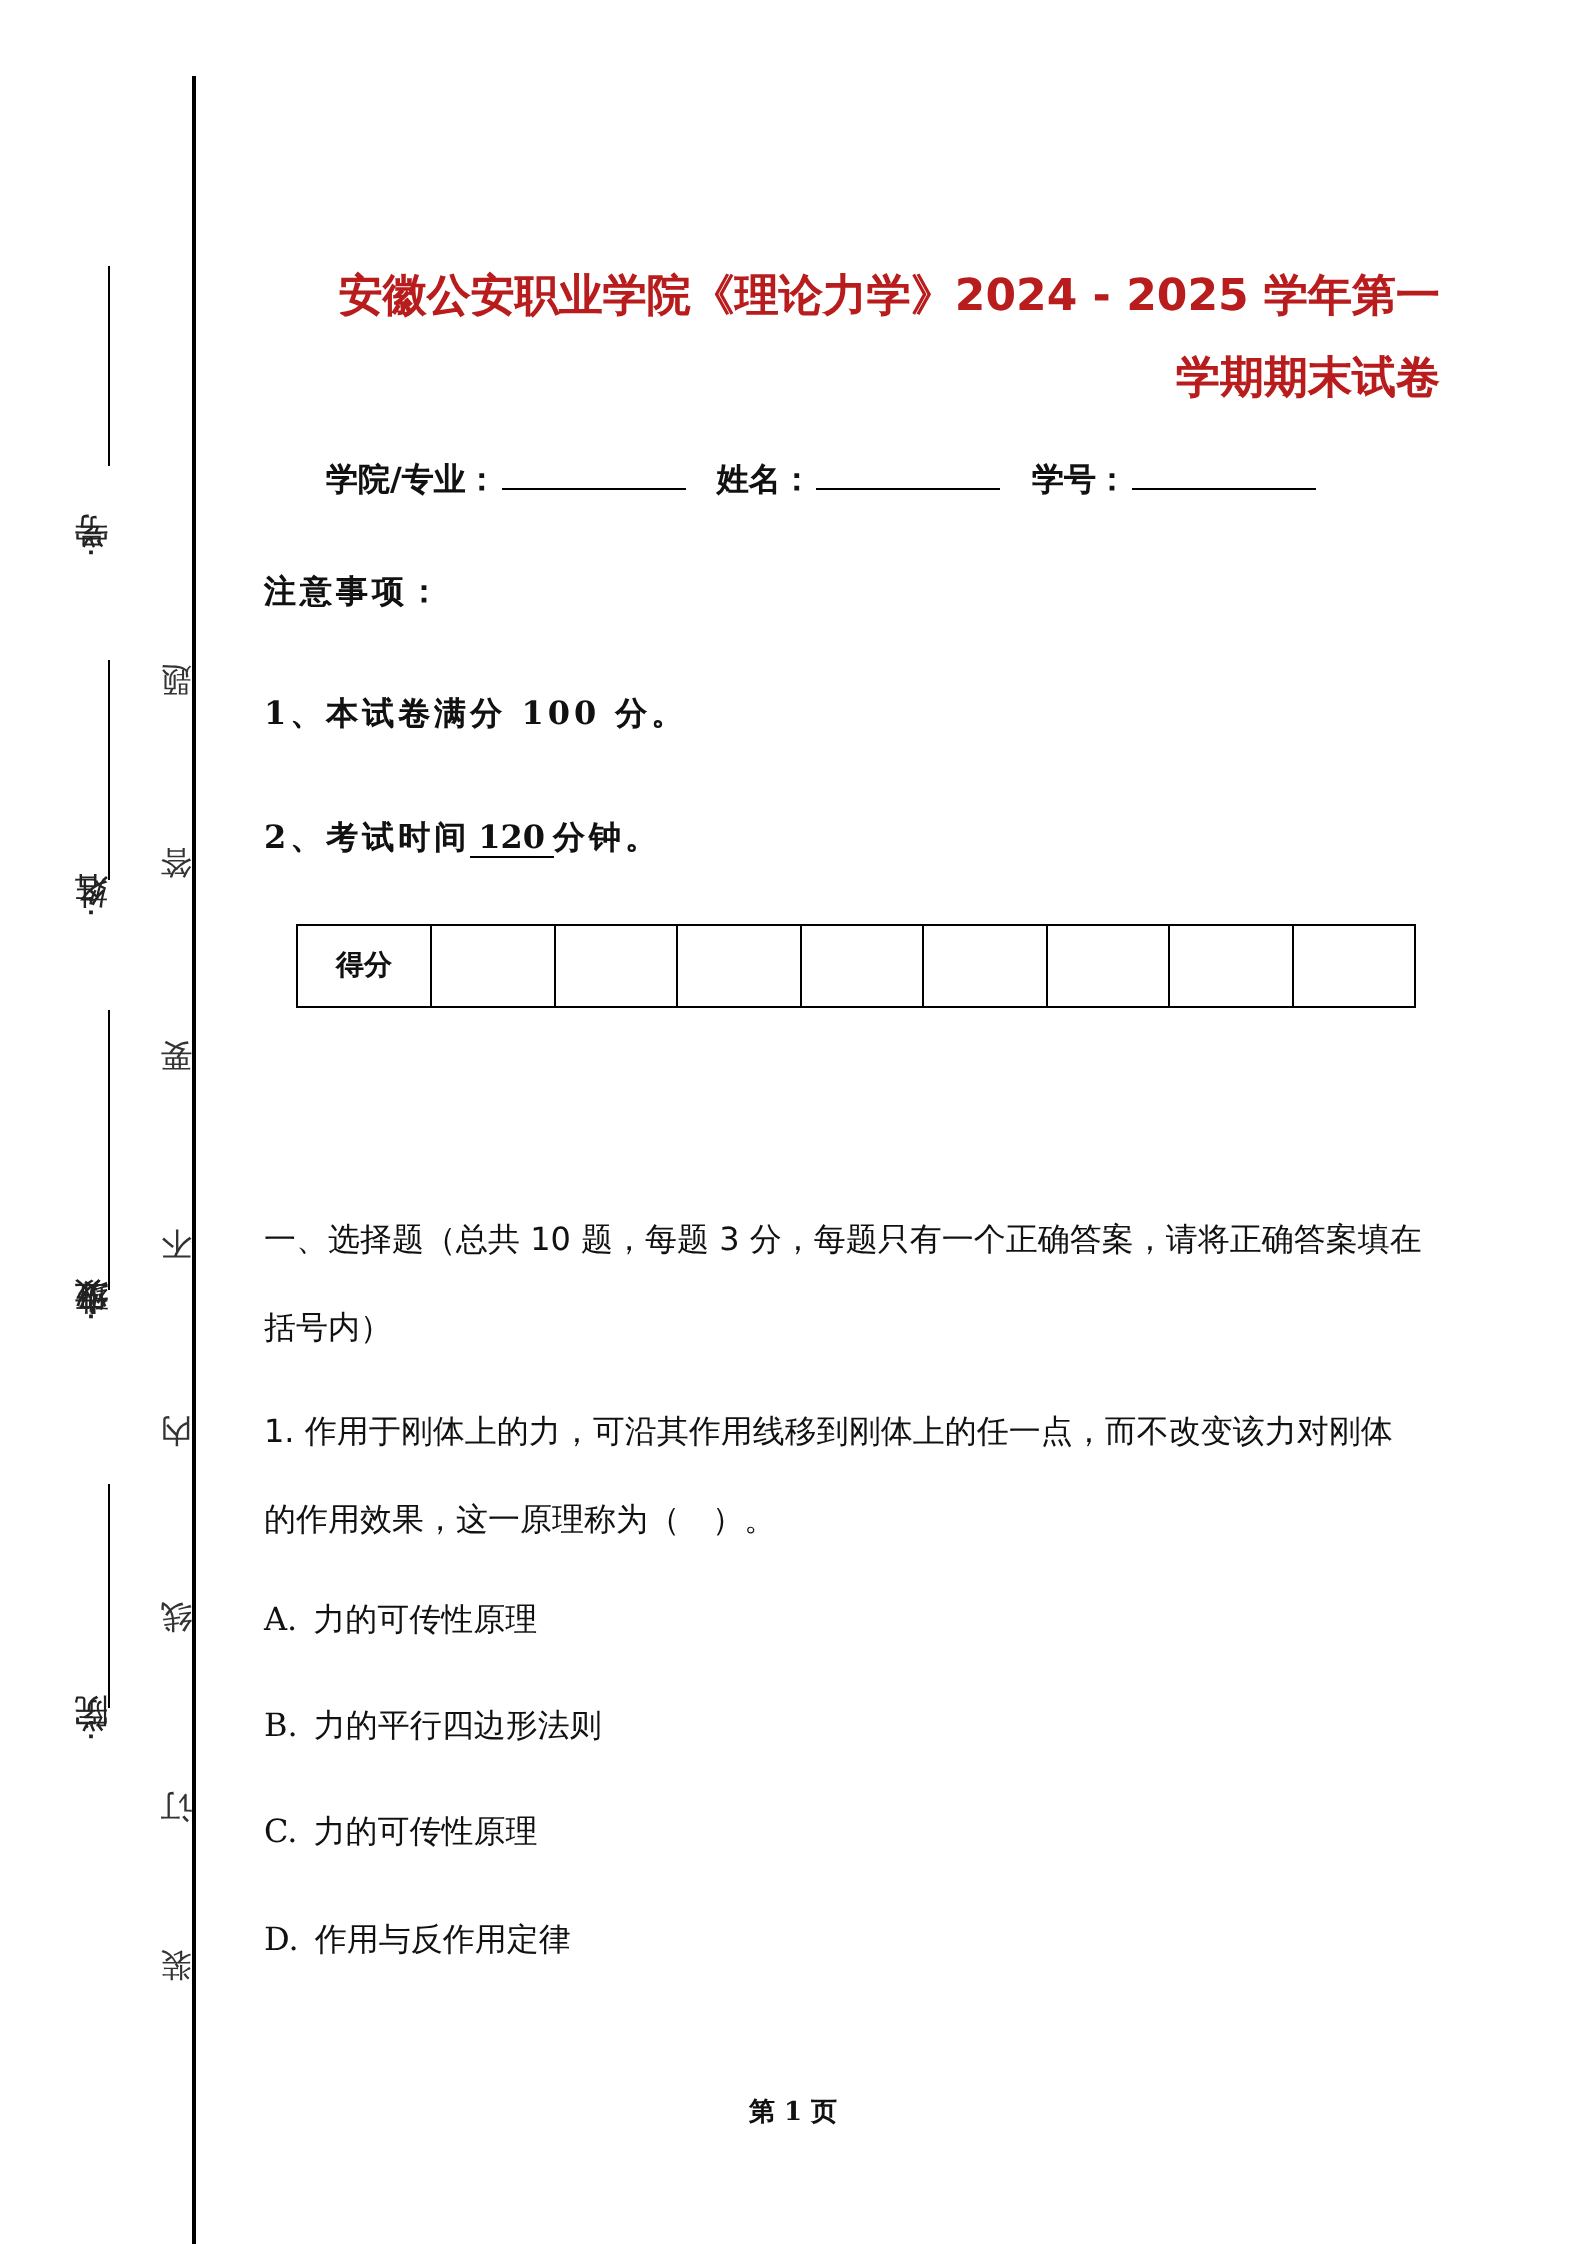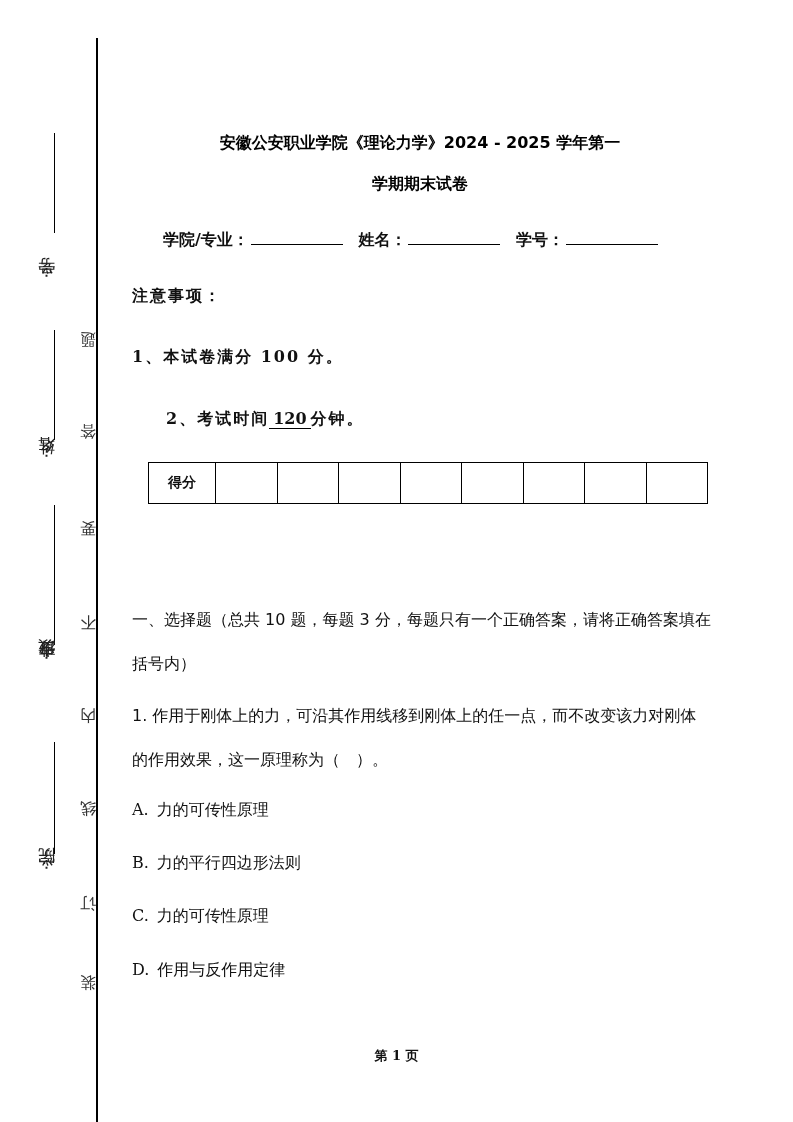--- a/index.html
+++ b/index.html
@@ -1,21 +1,21 @@
 <!DOCTYPE html>
 <html><head>
 <meta charset="utf-8">
 <style>
   html, body { margin: 0; padding: 0; background: #ffffff; }
   body { width: 793px; height: 1122px; position: relative; overflow: hidden; font-family: "DejaVu Serif", "Liberation Serif", serif; color: #111; }
   .binding-line { position: absolute; left: 96px; top: 38px; width: 1.5px; height: 1084px; background: #000; }
   .seg { position: absolute; left: 54px; width: 1.2px; background: #000; }
   .vlabel { position: absolute; left: 34px; width: 26px; writing-mode: vertical-rl; transform: rotate(180deg); font-size: 17px; font-family: "DejaVu Serif", serif; color: #222; text-align: center; letter-spacing: 1px; }
   .vchar { position: absolute; left: 78px; font-size: 16px; writing-mode: vertical-rl; transform: rotate(180deg); color: #333; }
-  .title { position: absolute; left: 120px; width: 600px; text-align: center; font-family: "DejaVu Sans", sans-serif; font-weight: bold; font-size: 16px; color: #000000; }
+  .title { position: absolute; left: 120px; width: 600px; text-align: right; font-family: "DejaVu Sans", sans-serif; font-weight: bold; font-size: 22px; color: #b91c1c; }
   .info { position: absolute; top: 230px; left: 163px; font-family: "DejaVu Sans", sans-serif; font-weight: bold; font-size: 16px; white-space: nowrap; }
   .info .blank { display: inline-block; width: 92px; border-bottom: 1px solid #000; height: 14px; vertical-align: baseline; margin: 0 10px 0 2px; }
   .line { position: absolute; left: 132px; font-size: 16px; letter-spacing: 2px; white-space: nowrap; font-weight: bold; }
   .underline { display: inline-block; border-bottom: 1px solid #000; padding: 0 4px; letter-spacing: 0; }
   table.score { position: absolute; left: 148px; top: 462px; border-collapse: collapse; width: 560px; font-family: "DejaVu Sans", sans-serif; font-size: 14px; }
   table.score td { border: 1.3px solid #000; text-align: center; padding: 0; }
   table.score tr.h td { height: 31px; }
   table.score tr.r1 td { height: 40px; }
   table.score tr.r2 td { height: 49px; }
   table.score td.lbl { font-weight: bold; width: 66px; }
@@ -53,21 +53,21 @@
 <div class="title" style="top:174px;">学期期末试卷</div>
 
 <div class="info">
   <span>学院/专业：</span><span class="blank"></span>
   <span>姓名：</span><span class="blank"></span>
   <span>学号：</span><span class="blank"></span>
 </div>
 
 <div class="line" style="top:286px;">注意事项：</div>
 <div class="line" style="top:347px;">1、本试卷满分 100 分。</div>
-<div class="line" style="top:409px;margin-left:34px;"><span>2、考试时间</span><span class="underline">120</span><span>分钟。</span></div>
+<div class="line" style="top:409px;"><span>2、考试时间</span><span class="underline">120</span><span>分钟。</span></div>
 
 <table class="score">
   <tbody>
   <tr class="r1">
     <td class="lbl">得分</td>
     <td></td>
     <td></td>
     <td></td>
     <td></td>
     <td></td>

